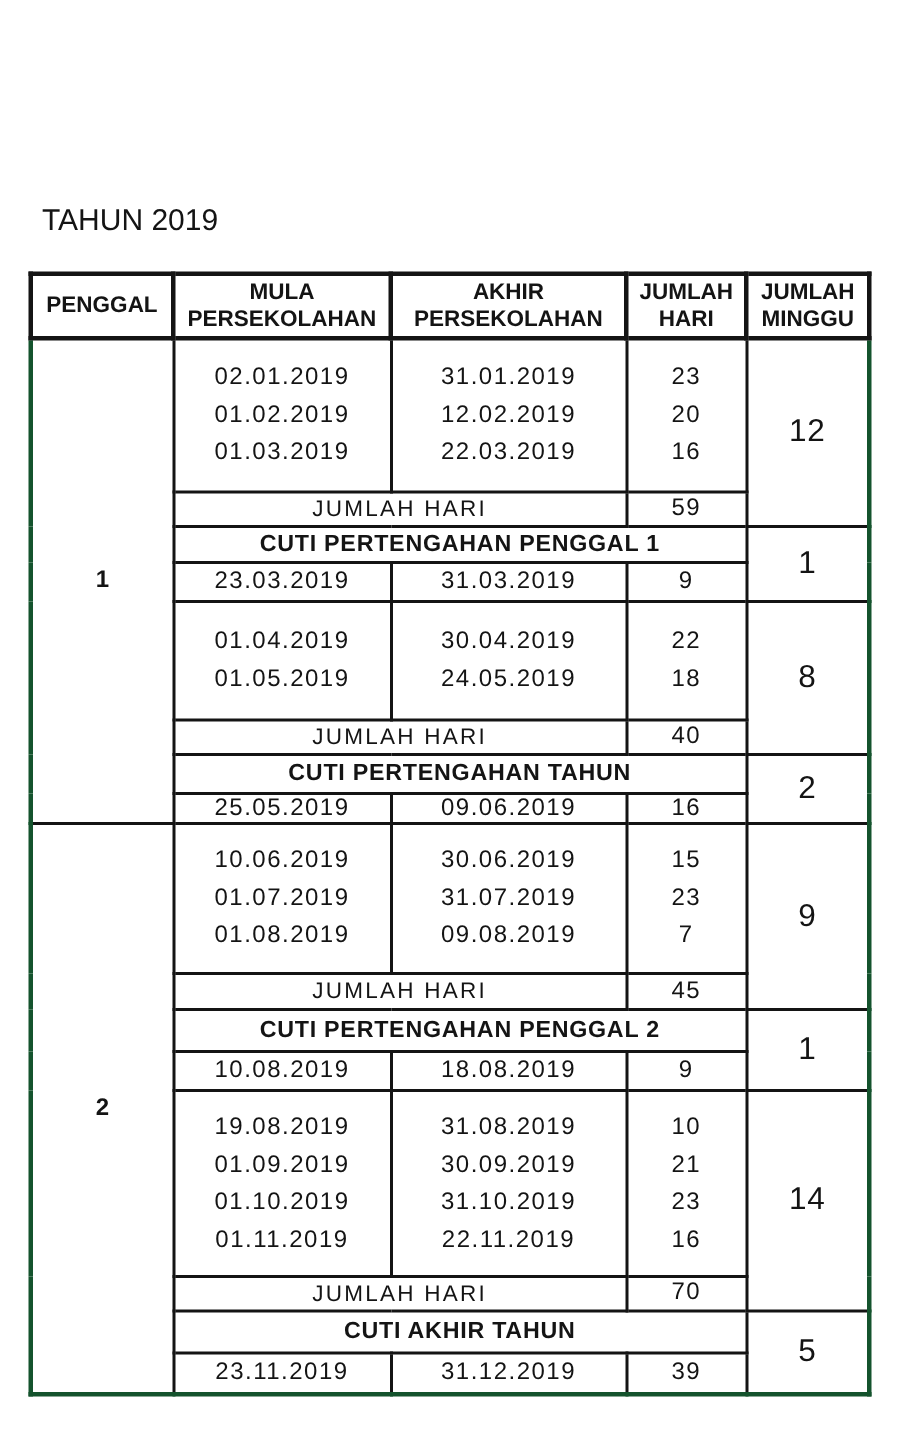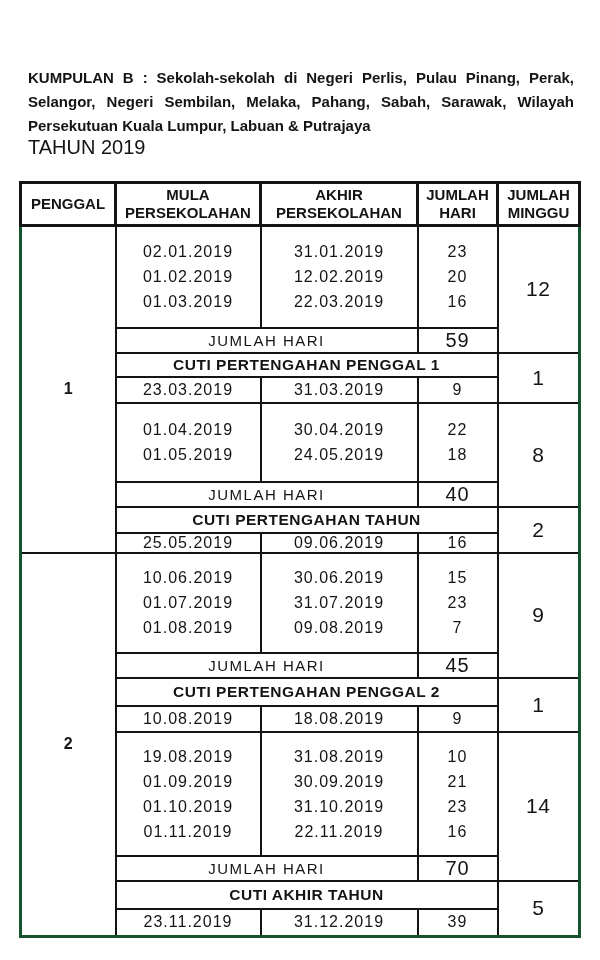--- a/index.html
+++ b/index.html
@@ -80,41 +80,40 @@
   }
   td.minggu {
     font-size: 21px;
     letter-spacing: 0.5px;
   }
   td.jlabel {
     font-size: 15px;
     letter-spacing: 1.5px;
   }
   td.jval {
-    font-size: 20px;
+    font-size: 16px;
     letter-spacing: 1px;
     border-radius: 11px;
   }
   td.ctitle {
     font-size: 15.5px;
     font-weight: bold;
     letter-spacing: 0.5px;
   }
   td.cdate {
     font-size: 16px;
     letter-spacing: 1px;
   }
 </style>
 </head>
 <body>
 
 <div class="page">
 
 
-  <div class="kumpulan">KUMPULAN B : Sekolah-sekolah di Negeri Perlis, Pulau Pinang, Perak, Selangor, Negeri Sembilan, Melaka, Pahang, Sabah, Sarawak, Wilayah Persekutuan Kuala Lumpur, Labuan &amp; Putrajaya</div>
 
   <div class="tahun">TAHUN 2019</div>
 
   <table class="cal">
     <colgroup>
       <col style="width:95px">
       <col style="width:145px">
       <col style="width:157px">
       <col style="width:80px">
       <col style="width:82px">

